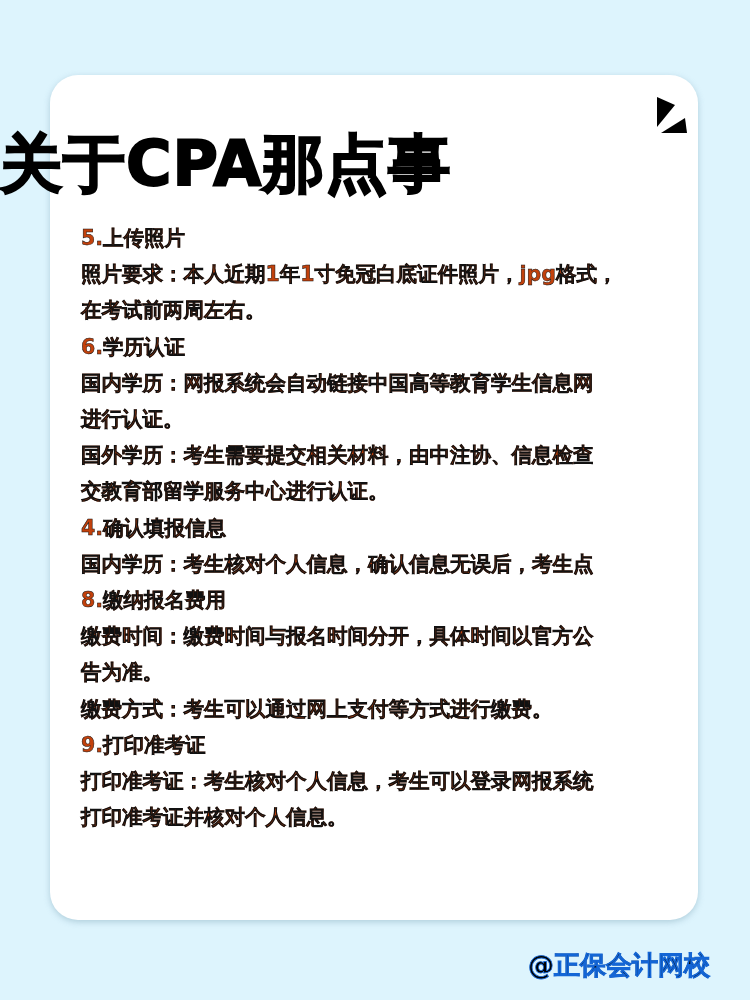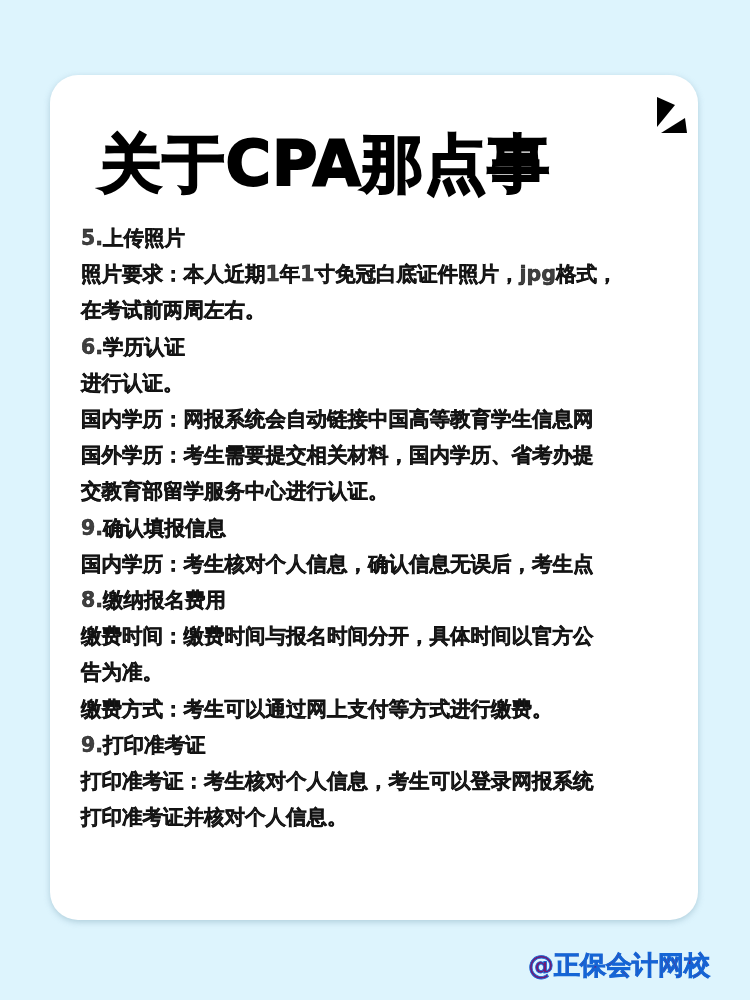--- a/index.html
+++ b/index.html
@@ -20,48 +20,47 @@
   }
   .corner-icon {
     position: absolute;
     left: 655px; top: 97px;
     width: 34px; height: 38px;
   }
   .title {
     position: absolute;
     left: 0; top: 128px;
     width: 594px;
-    text-align: center;
+    text-align: left;
     font-size: 62px;
     font-weight: 900;
     color: #000;
     letter-spacing: 1px;
     line-height: 72px;
-    padding-left: 28px;
     -webkit-text-stroke: 2px #000;
   }
   .content {
     position: absolute;
     left: 81px; top: 220px;
     width: 610px;
   }
   .line {
     font-size: 20.5px;
     font-weight: 700;
-    color: #404040;
+    color: #c2410c;
     line-height: 36.2px;
     white-space: nowrap;
     -webkit-text-stroke: 0.5px #111;
   }
   .footer {
     position: absolute;
     right: 40px; top: 948px;
     font-size: 26px;
     font-weight: 900;
-    color: #701a75;
+    color: #000000;
     -webkit-text-stroke: 0.8px #1466d6;
   }
 </style>
 </head>
 <body>
 
 <div class="card"></div>
 
 <svg class="corner-icon" viewBox="0 0 34 38">
   <polygon points="2,0 20,8 2,30" fill="#000"></polygon>
@@ -71,27 +70,27 @@
 <div class="title">关于CPA那点事</div>
 
 <div class="content">
   <div>
     <div class="line">5.上传照片</div>
     <div class="line">照片要求：本人近期1年1寸免冠白底证件照片，jpg格式，</div>
     <div class="line">在考试前两周左右。</div>
   </div>
   <div>
     <div class="line">6.学历认证</div>
+    <div class="line">国内学历：网报系统会自动链接中国高等教育学生信息网</div>
     <div class="line">进行认证。</div>
-    <div class="line">国内学历：网报系统会自动链接中国高等教育学生信息网</div>
-    <div class="line">国外学历：考生需要提交相关材料，国内学历、省考办提</div>
+    <div class="line">国外学历：考生需要提交相关材料，由中注协、信息检查</div>
     <div class="line">交教育部留学服务中心进行认证。</div>
   </div>
   <div>
-    <div class="line">9.确认填报信息</div>
+    <div class="line">4.确认填报信息</div>
     <div class="line">国内学历：考生核对个人信息，确认信息无误后，考生点</div>
   </div>
   <div>
     <div class="line">8.缴纳报名费用</div>
     <div class="line">缴费时间：缴费时间与报名时间分开，具体时间以官方公</div>
     <div class="line">告为准。</div>
     <div class="line">缴费方式：考生可以通过网上支付等方式进行缴费。</div>
   </div>
   <div>
     <div class="line">9.打印准考证</div>

